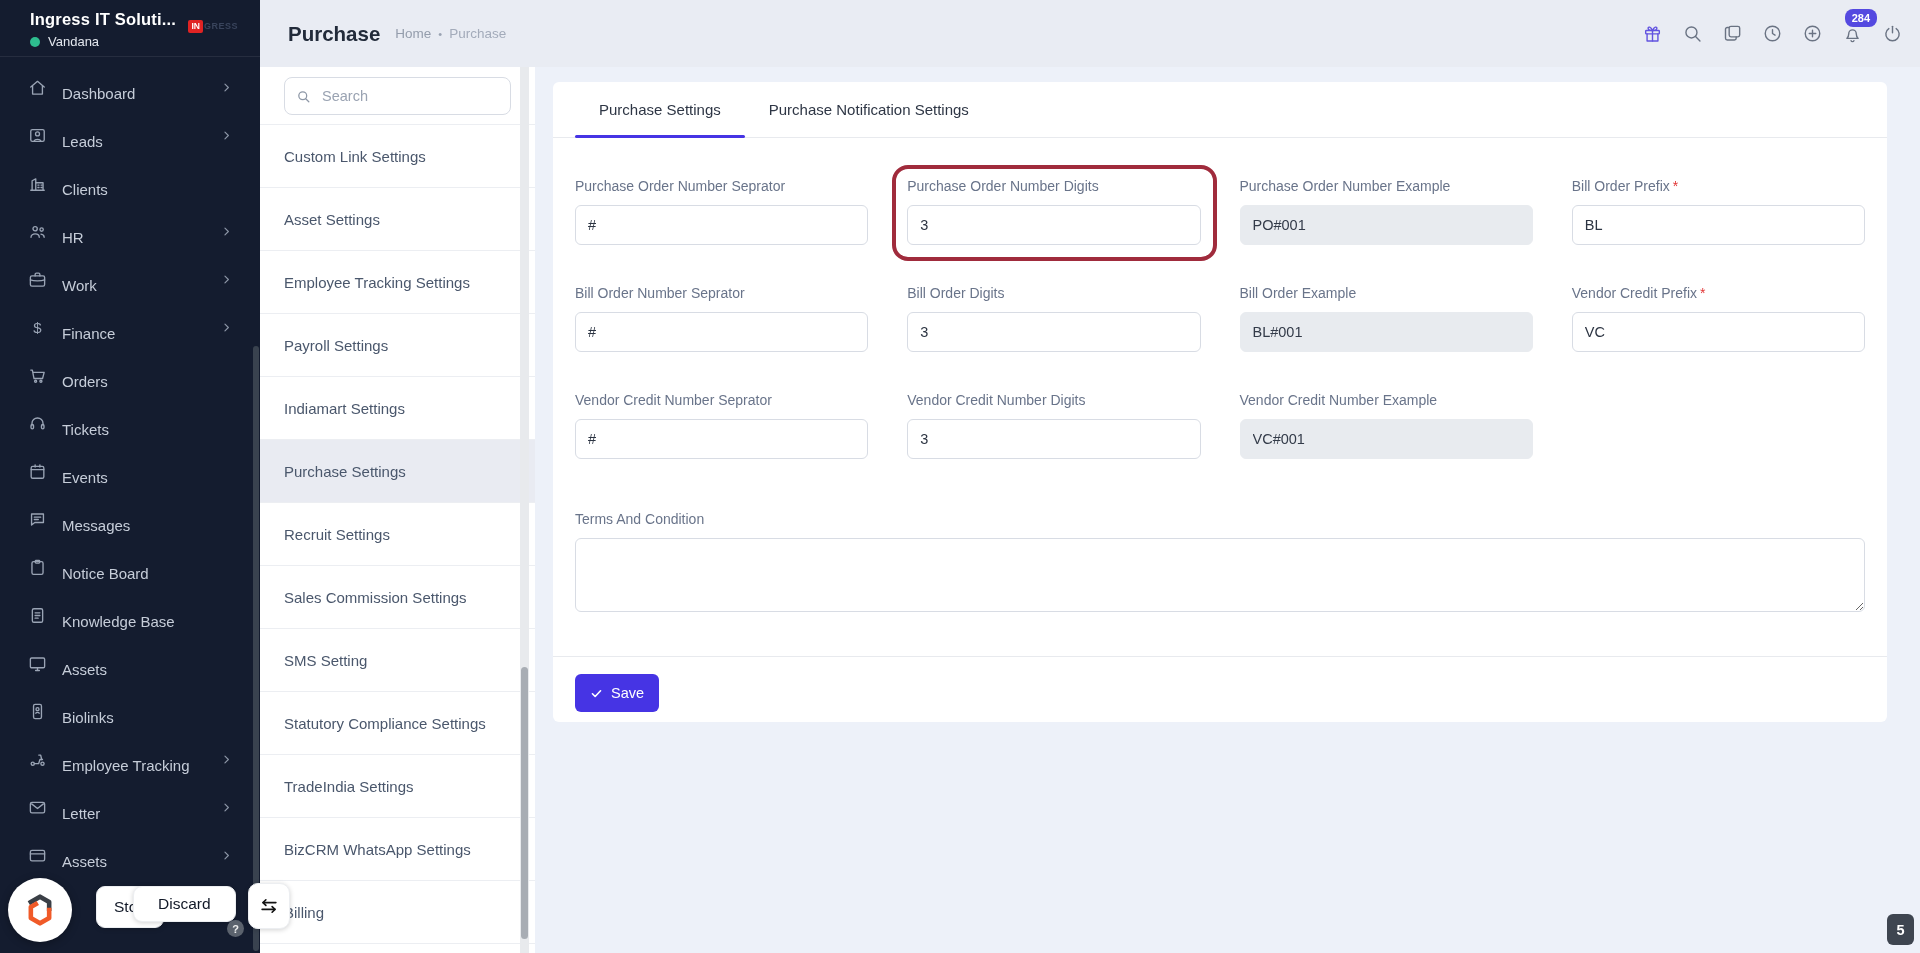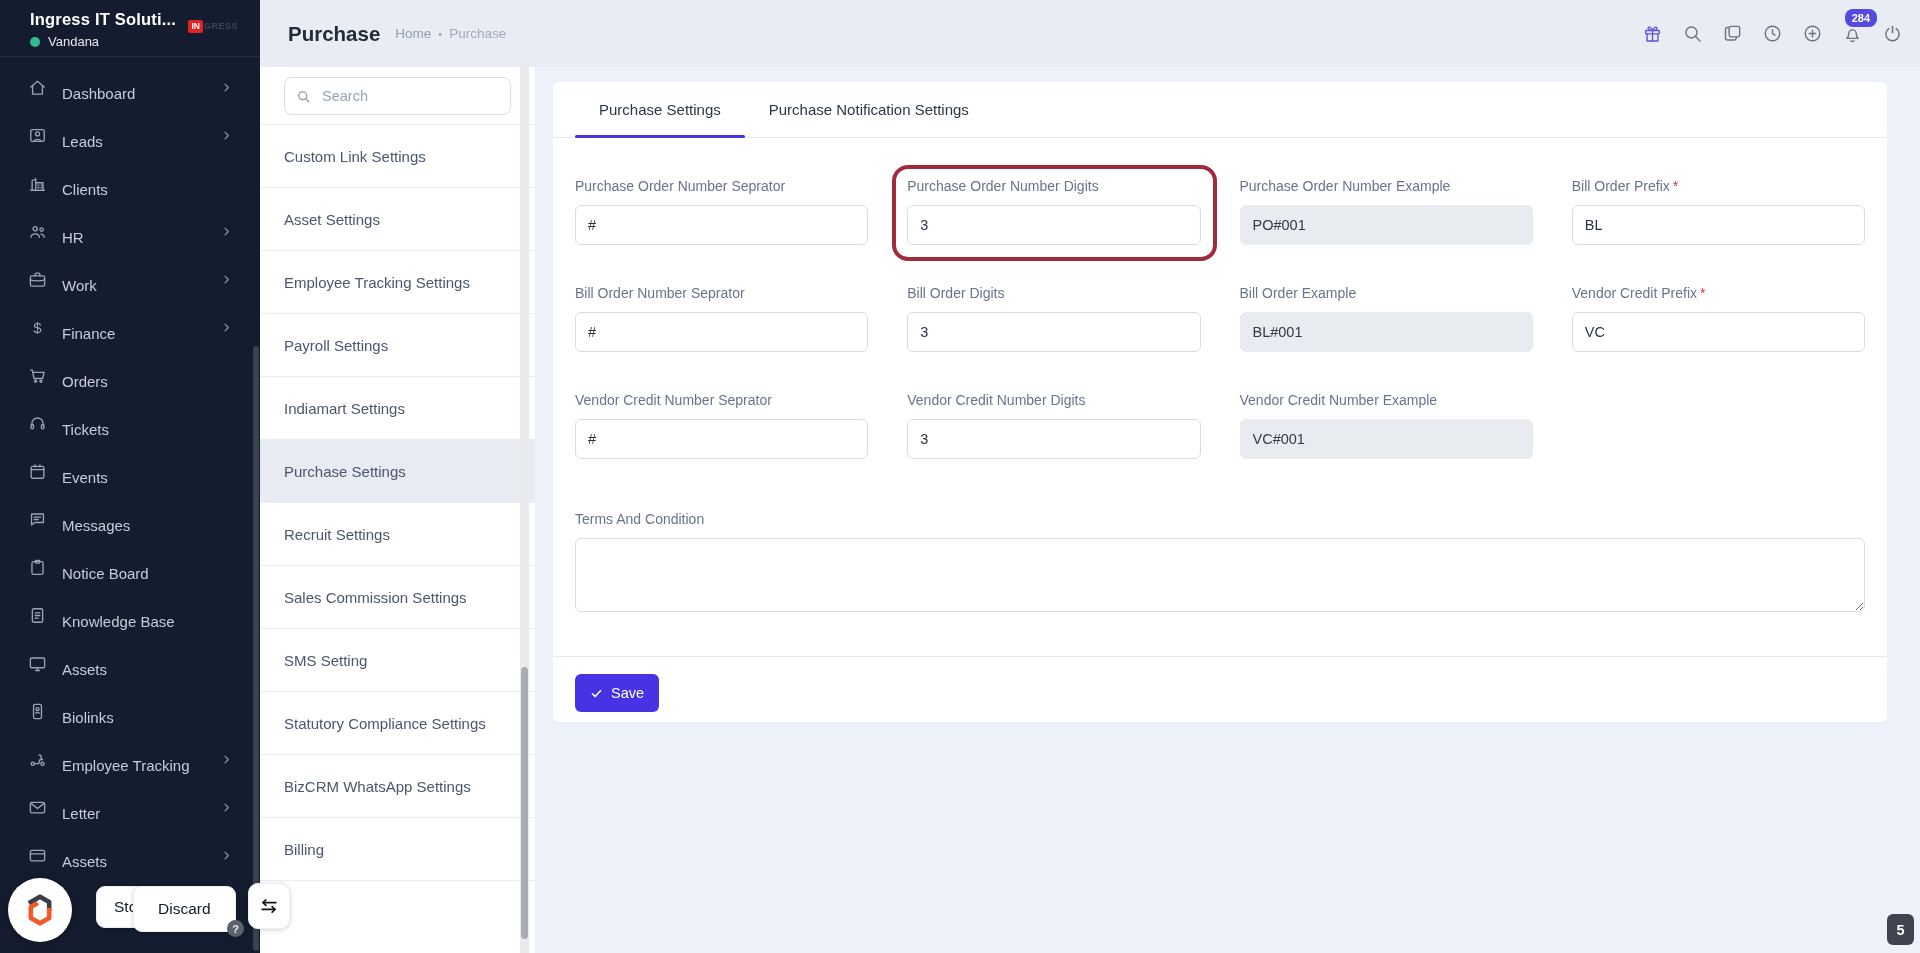--- a/index.html
+++ b/index.html
@@ -67,21 +67,21 @@
   .terms{margin-top:52px;}
   .t-area{margin-top:11px;width:100%;height:74px;border:1px solid #d8dce4;border-radius:6px;resize:both;padding:8px 12px;font-size:14px;color:#2c3442;outline:none;display:block;}
   .divider{margin:44px -22px 0;border-top:1px solid #e8eaee;}
   .save-row{padding:17px 0 0;}
   .save-btn{display:inline-flex;align-items:center;gap:8px;height:38px;padding:0 15px;background:#4634e4;color:#fff;border:none;border-radius:6px;font-size:14.5px;cursor:pointer;}
 
   
   .fab-circle{position:absolute;left:8px;top:878px;width:64px;height:64px;border-radius:50%;background:#fff;box-shadow:0 2px 8px rgba(0,0,0,.3);display:flex;align-items:center;justify-content:center;}
   .ov-btn{position:absolute;background:#fff;border:1px solid #eceef1;border-radius:9px;font-size:15.5px;color:#111827;display:flex;align-items:center;justify-content:center;box-shadow:0 1px 5px rgba(0,0,0,.18);cursor:pointer;}
   .btn-stop{left:96px;top:886px;height:42px;padding:0 17px;}
-  .btn-discard{left:133px;top:886px;height:46px;padding:0 24px;}
+  .btn-discard{left:133px;top:886px;height:36px;padding:0 24px;}
   .btn-swap{left:248px;top:883px;width:42px;height:46px;border-radius:10px;color:#141414;}
   .help-dot{position:absolute;left:227px;top:920px;width:17px;height:17px;border-radius:50%;background:#5b626d;color:#eee;font-size:11px;font-weight:700;display:flex;align-items:center;justify-content:center;}
   .page-badge{position:absolute;left:1887px;top:914px;width:27px;height:31px;background:#3e4550;border-radius:6px;color:#fff;font-size:14.5px;font-weight:700;display:flex;align-items:center;justify-content:center;}
 </style>
 </head>
 <body>
 
 <div class="app">
 
   <aside class="sidebar">
@@ -391,20 +391,23 @@
           <span>Recruit Settings</span>
         </li>
         <li class="set-item">
           <span>Sales Commission Settings</span>
         </li>
         <li class="set-item">
           <span>SMS Setting</span>
         </li>
         <li class="set-item">
           <span>Statutory Compliance Settings</span>
+        </li>
+        <li class="set-item">
+          <span>TradeIndia Settings</span>
         </li>
         <li class="set-item">
           <span>BizCRM WhatsApp Settings</span>
         </li>
         <li class="set-item">
           <span>Billing</span>
         </li>
       </ul>
     <div class="panel-scroll-track"></div>
     <div class="panel-scroll-thumb"></div>

